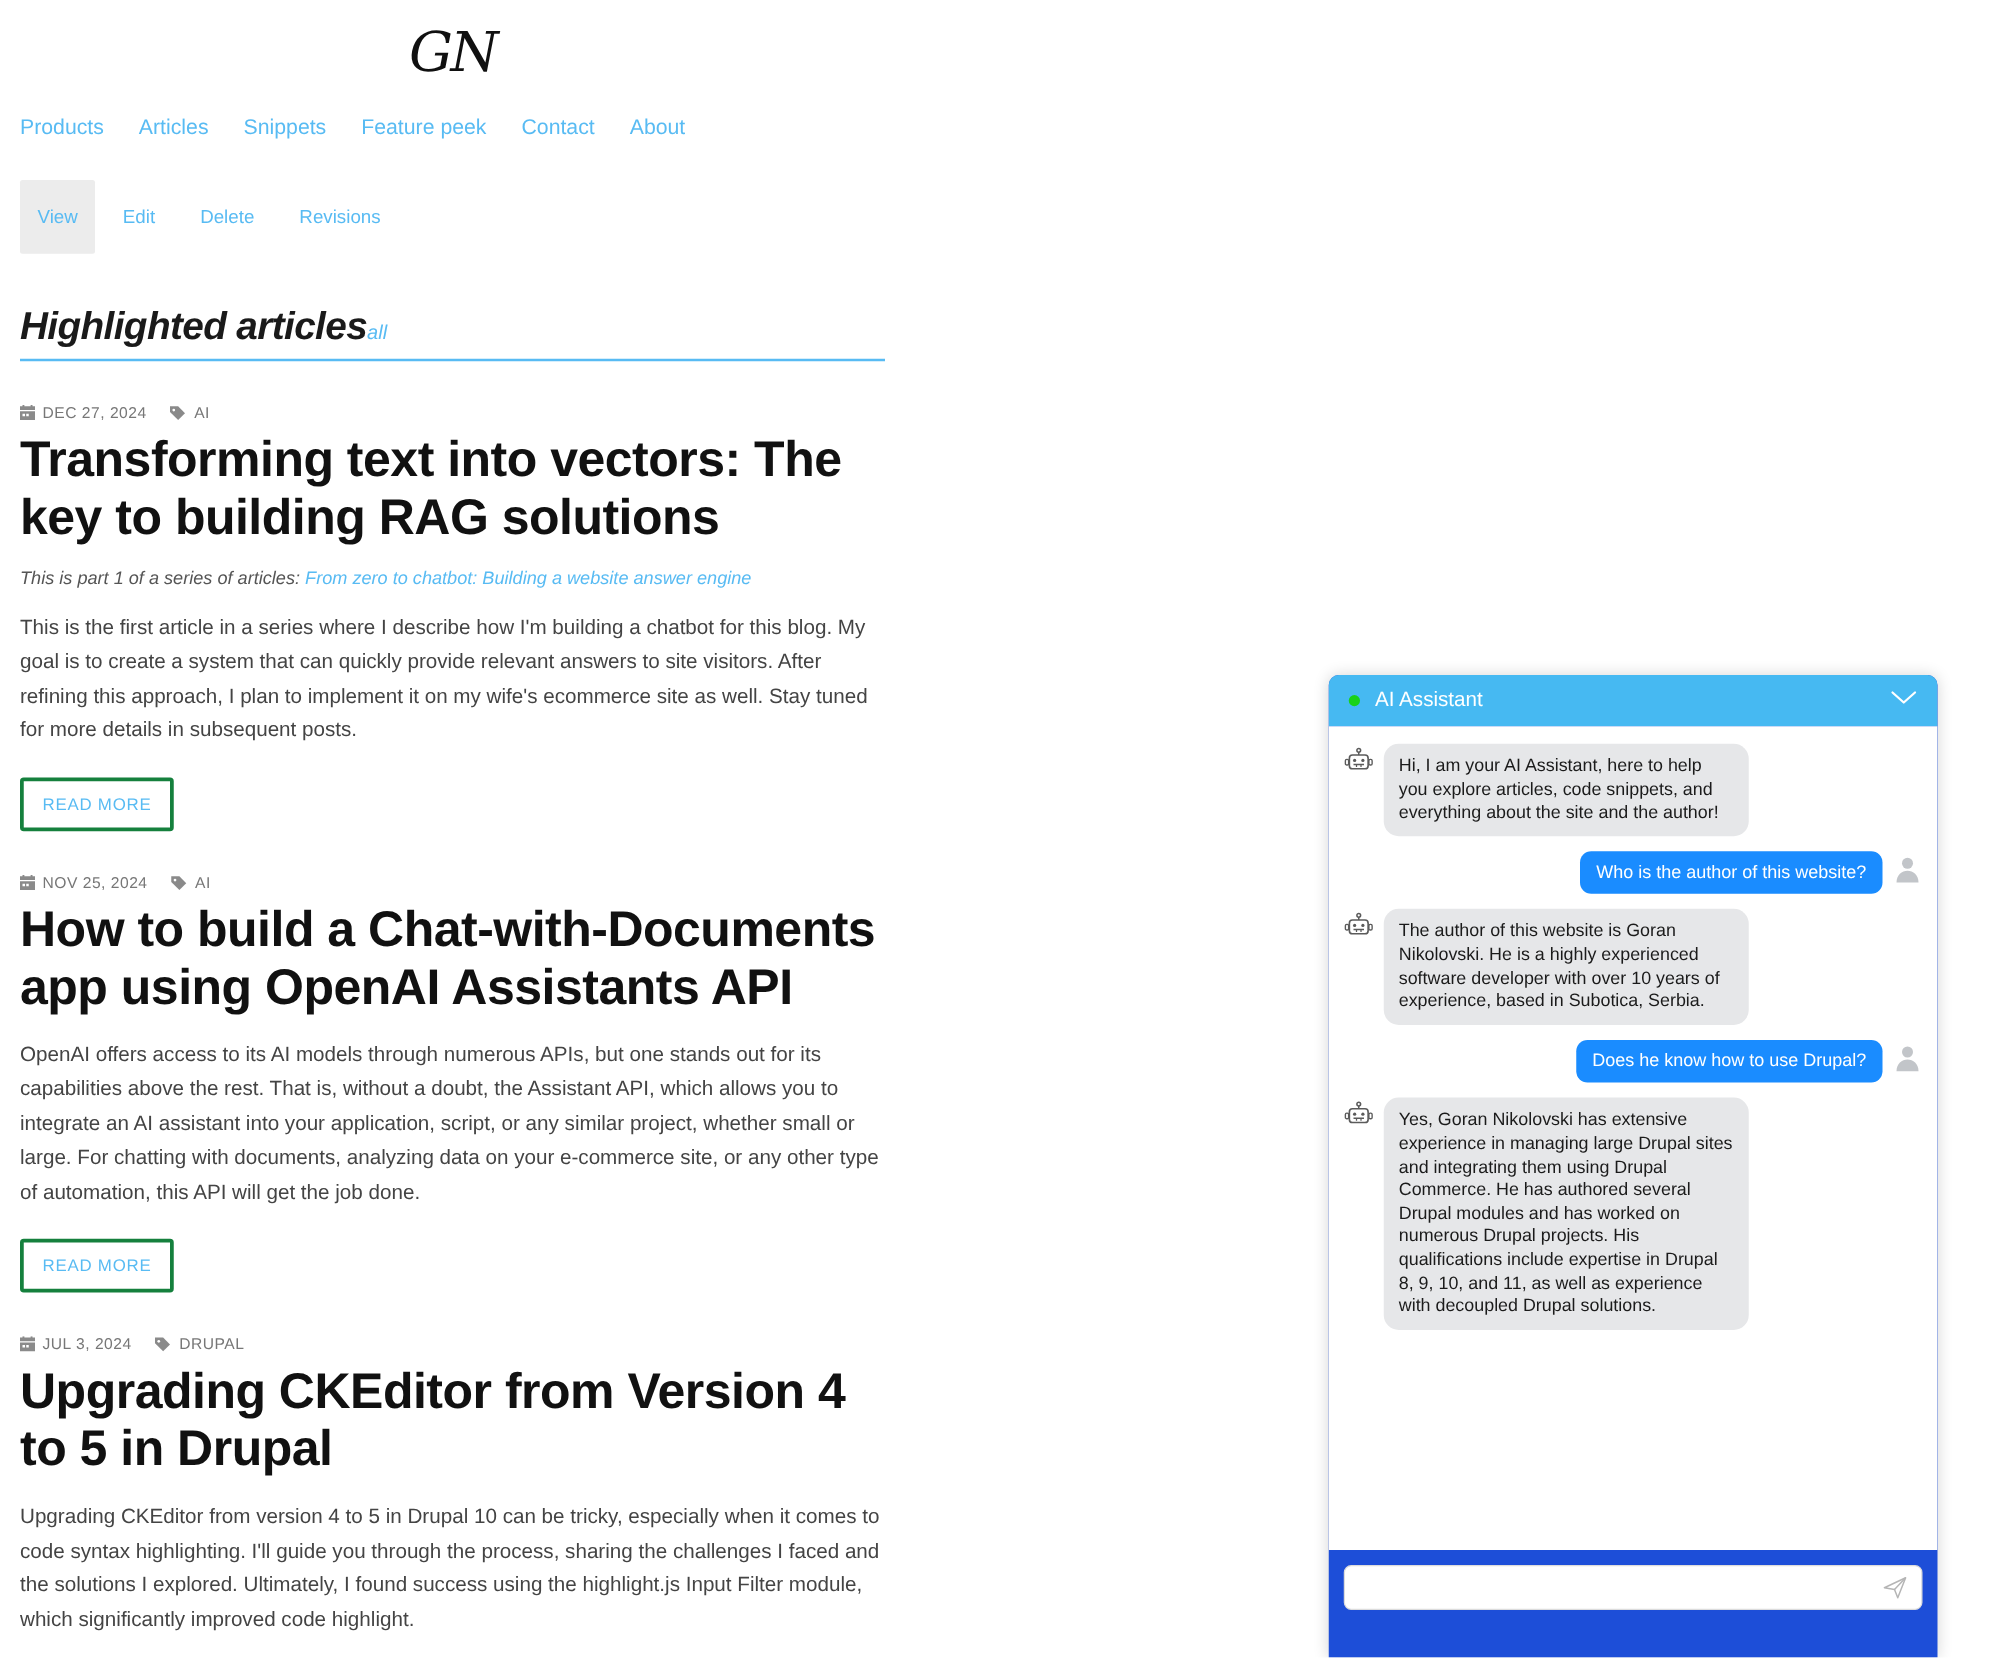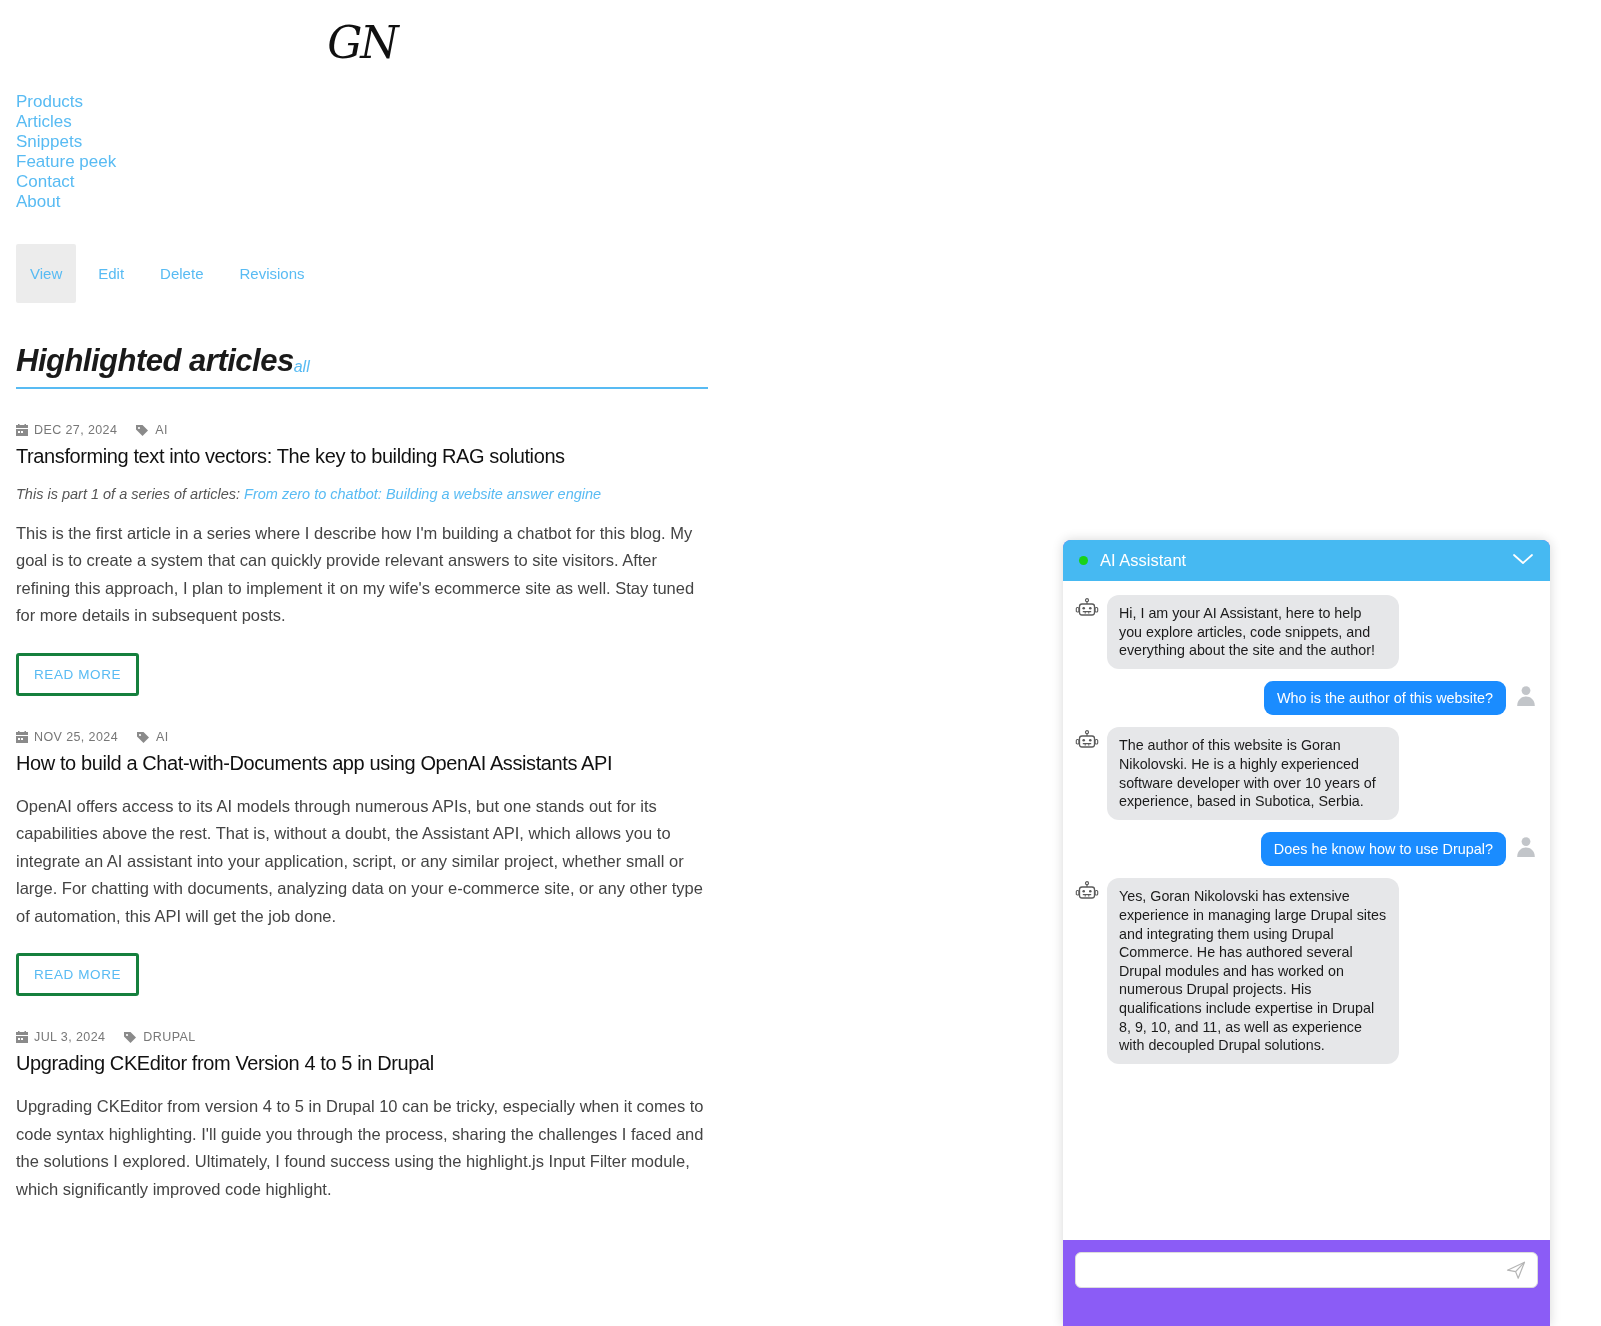--- a/index.html
+++ b/index.html
@@ -27,23 +27,23 @@
     font-size: 44px;
     color: #101010;
     padding-top: 12px;
     letter-spacing: -2px;
     height: 76px;
     line-height: 62px;
   }
 
   .mainnav {
     display: flex;
+    gap: 28px;
     padding: 16px 0 10px 0;
     font-size: 17px;
-    flex-direction: column;
   }
   .mainnav a {
     color: #58bbf3;
     text-decoration: none;
     white-space: nowrap;
   }
 
   .intro {
     border-left: 4px solid #58bbf3;
     padding: 2px 0 2px 18px;
@@ -103,23 +103,23 @@
     letter-spacing: 0.4px;
     color: #777;
     margin-bottom: 8px;
   }
   .meta .mitem { display: flex; align-items: center; gap: 6px; }
   .meta svg { display: block; }
   .meta .mitem + .mitem { margin-left: 10px; }
 
   .article h3 {
     margin: 6px 0 0 0;
-    font-size: 20px;
+    font-size: 40px;
     line-height: 1.15;
-    font-weight: normal;
+    font-weight: bold;
     color: #111;
     letter-spacing: -0.4px;
   }
 
   .series {
     margin-top: 18px;
     font-size: 14.5px;
     font-style: italic;
     color: #555;
   }
@@ -147,21 +147,21 @@
   }
 
   
   .chat {
     position: absolute;
     left: 1063px;
     top: 540px;
     width: 487px;
     height: 786px;
     border-radius: 8px 8px 0 0;
-    background: #8b5cf6;
+    background: #1d4ed8;
     box-shadow: 0 0 12px rgba(0,0,0,0.16);
     display: flex;
     flex-direction: column;
     overflow: hidden;
   }
   .chat-header {
     background: #46b9f2;
     color: #fff;
     height: 41px;
     flex: 0 0 41px;

